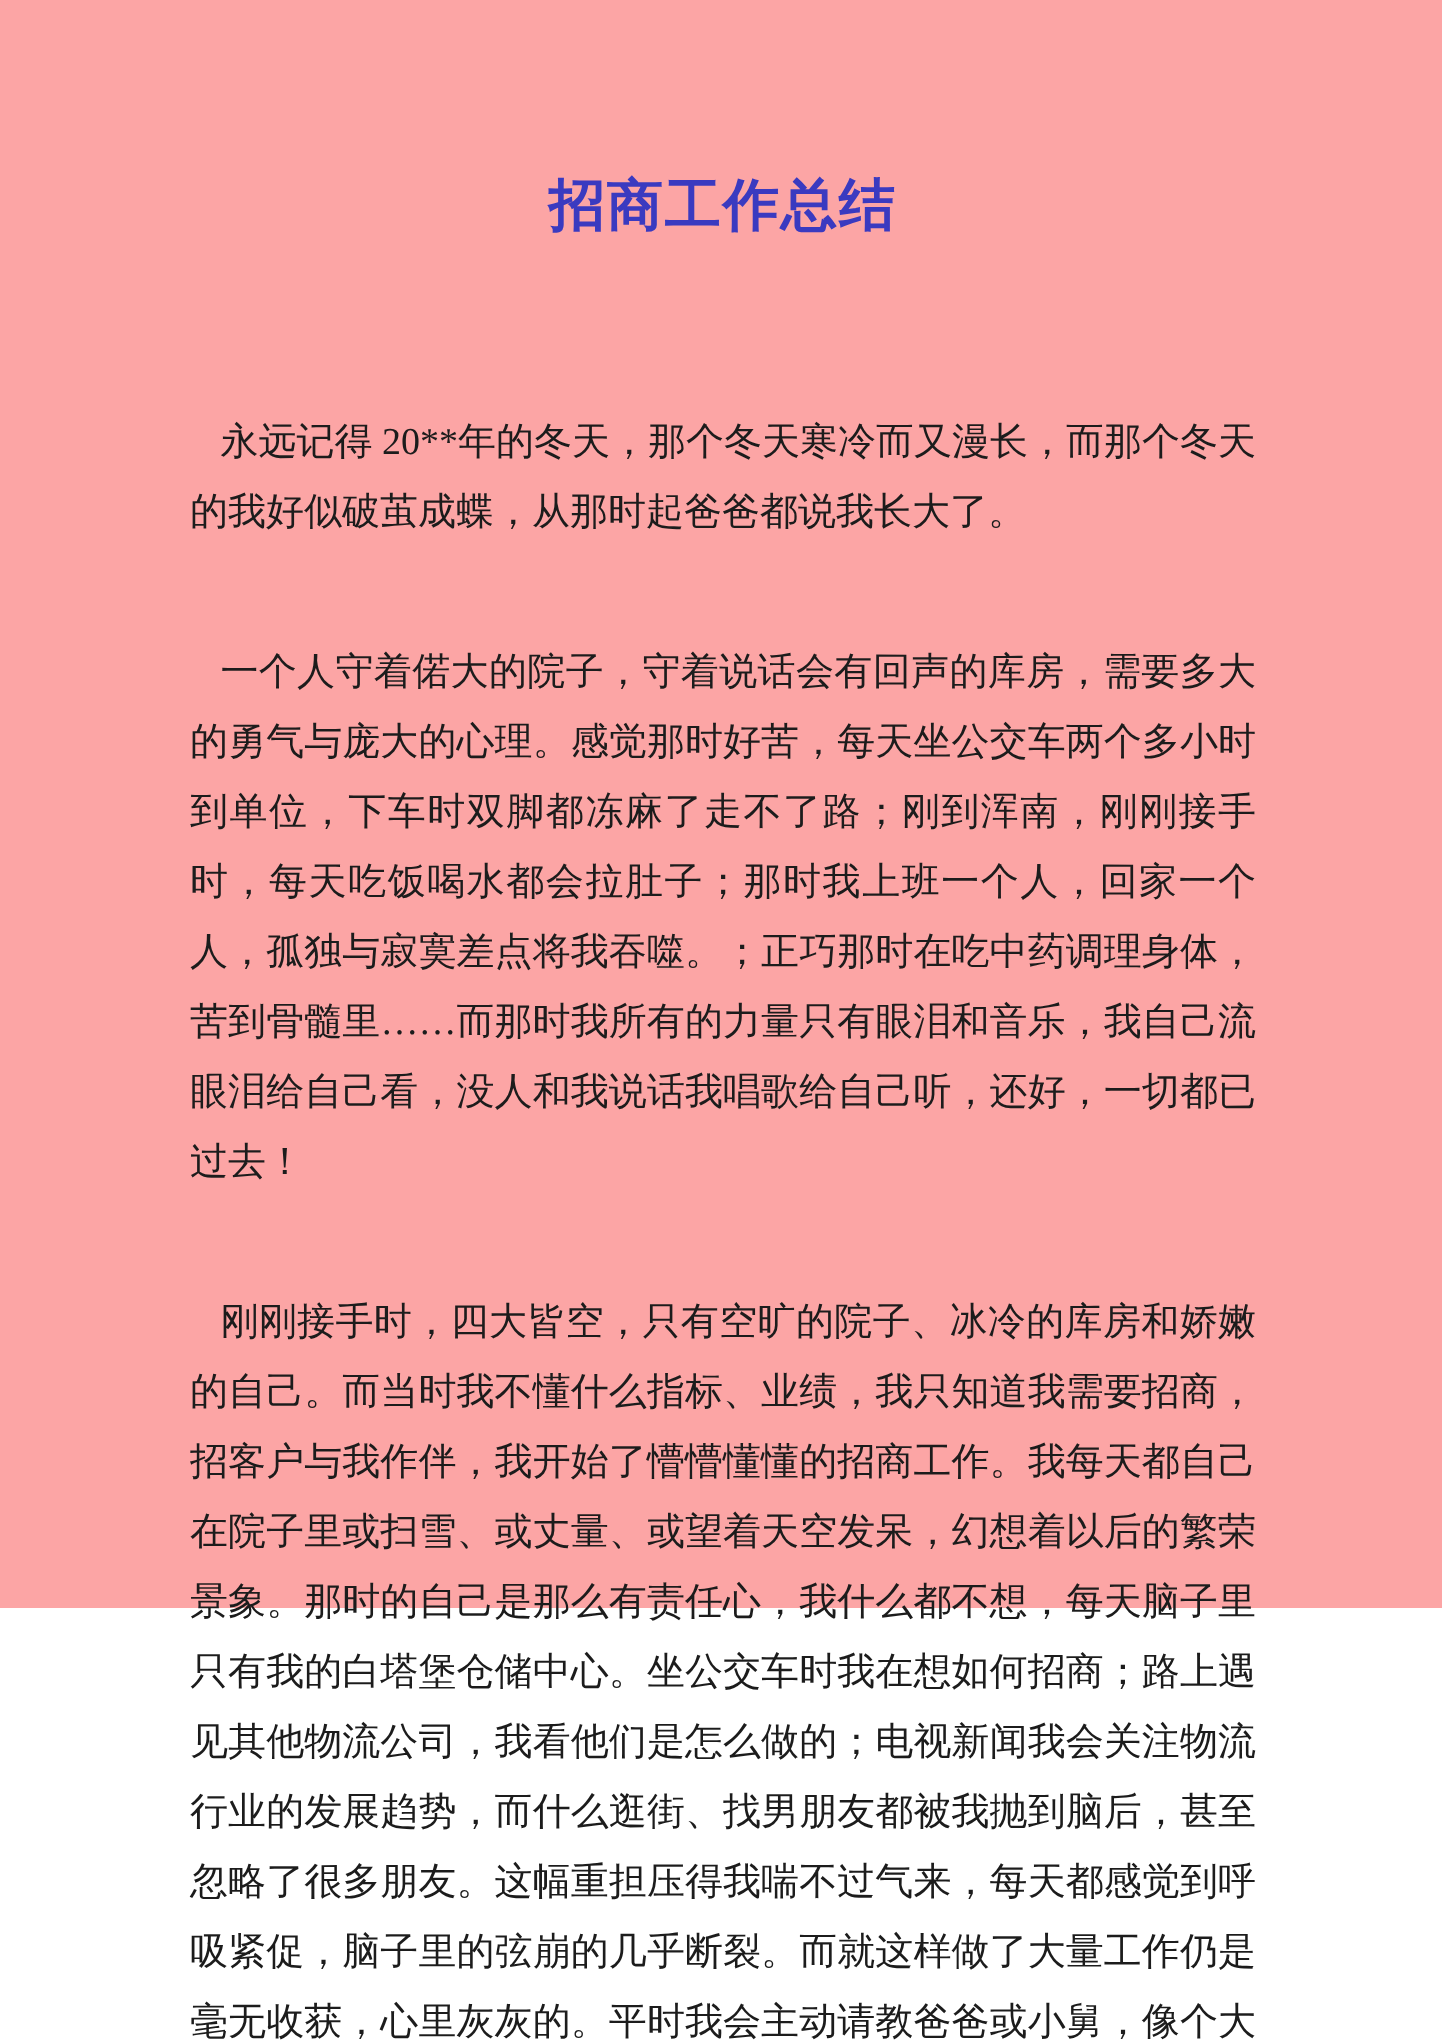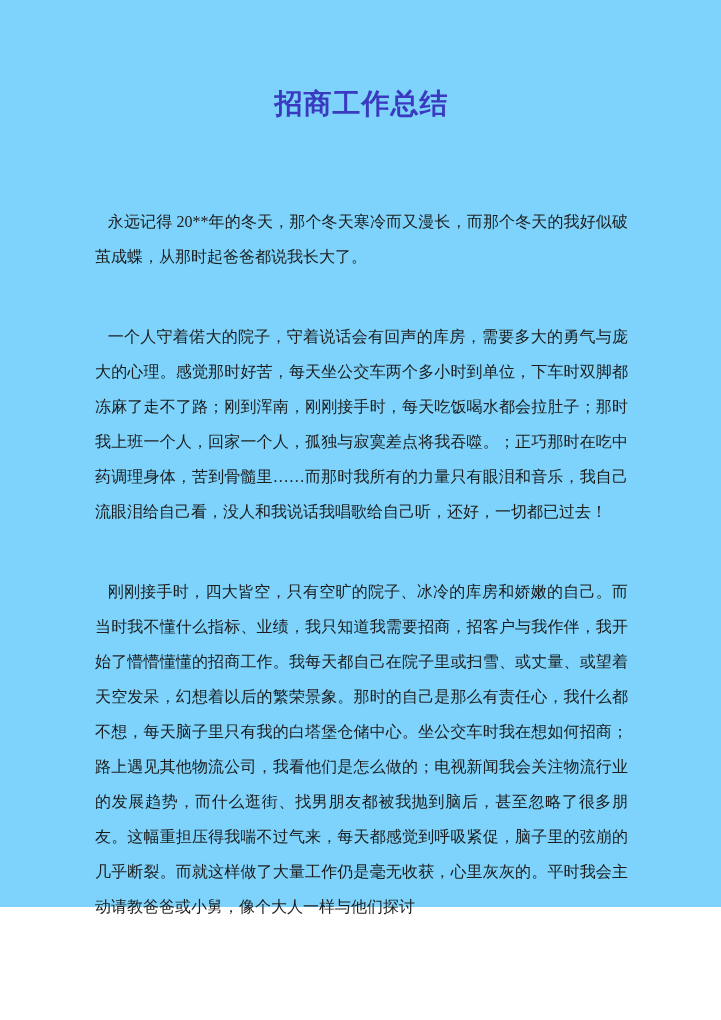--- a/index.html
+++ b/index.html
@@ -8,36 +8,36 @@
     background: #ffffff;
   }
   body {
     width: 721px;
     height: 1020px;
     overflow: hidden;
   }
   .page {
     box-sizing: border-box;
     width: 721px;
-    height: 907px;
+    height: 804px;
     padding: 84px 93px 0 95px;
-    background: #7dd3fc;
+    background: #fca5a5;
     font-family: "Liberation Serif", "DejaVu Serif", serif;
   }
   .doc-title {
     margin: 0 0 80px 0;
     text-align: center;
     font-size: 28px;
     font-weight: bold;
     line-height: 40px;
     letter-spacing: 1px;
   }
   .para {
     margin: 0 0 45px 0;
-    font-size: 16px;
+    font-size: 19px;
     line-height: 35px;
     text-align: justify;
     text-indent: 0.8em;
     color: #1c1c1c;
   }
 </style>
 </head>
 <body>
 
 <div class="page">

